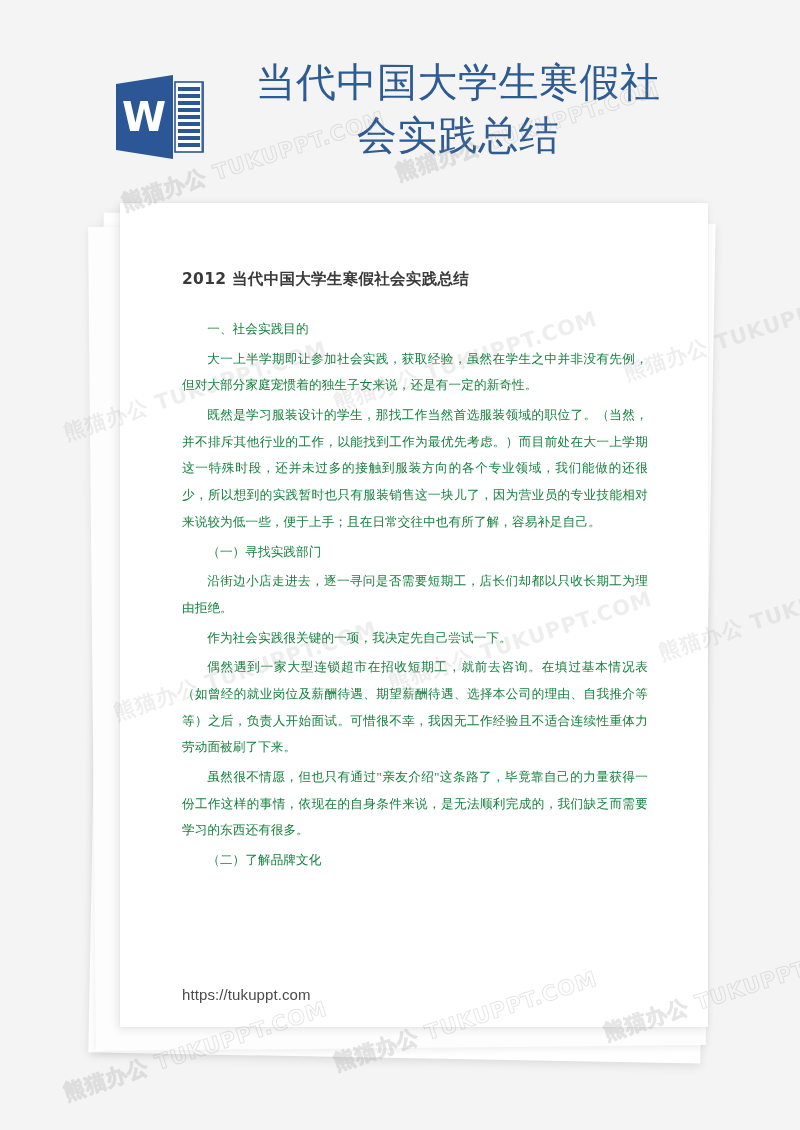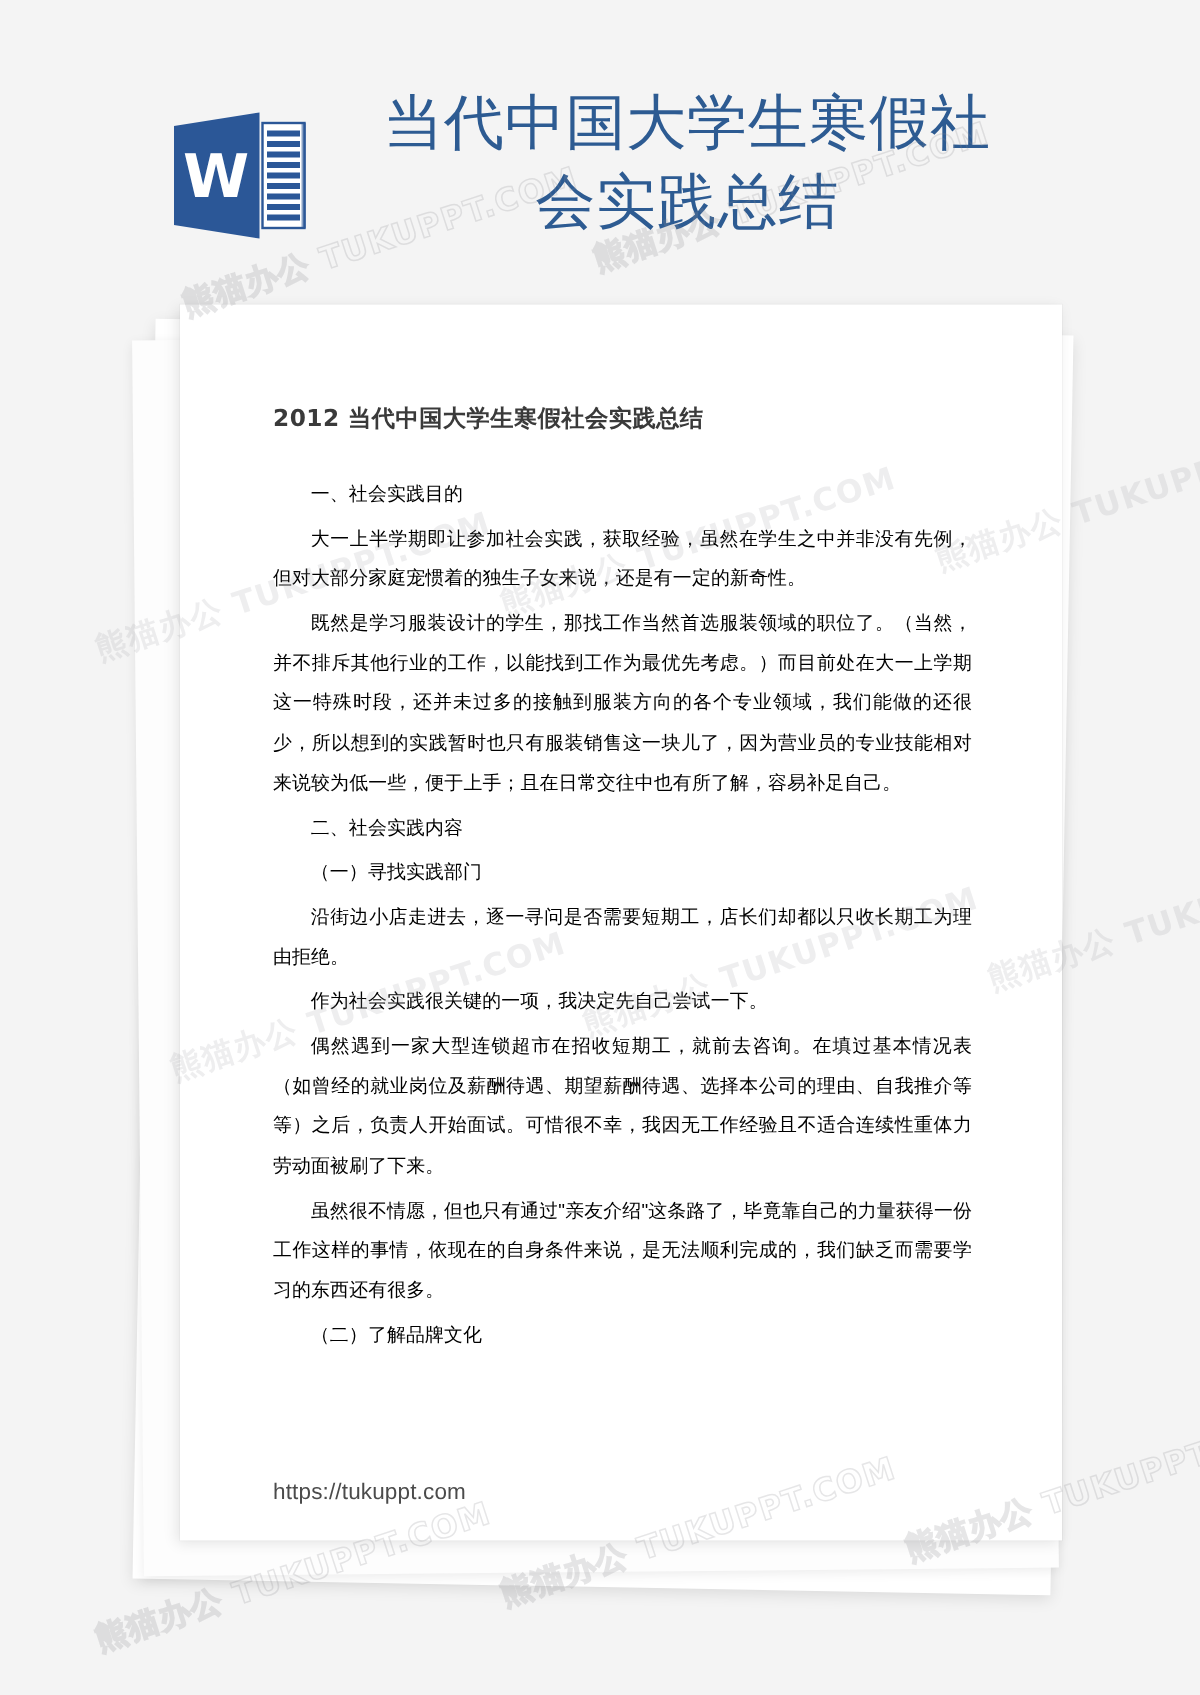--- a/index.html
+++ b/index.html
@@ -110,24 +110,24 @@
     font-family: "DejaVu Sans", "Liberation Sans", sans-serif;
     font-size: 15.5px;
     font-weight: bold;
     color: #3a3a3a;
     letter-spacing: 0.3px;
     margin-bottom: 26px;
     white-space: nowrap;
   }
 
   .doc-p {
-    font-family: Liberation Sans, sans-serif;
+    font-family: Liberation Serif, serif;
     font-size: 12.6px;
     line-height: 2.12;
-    color: #000000;
+    color: #15803d;
     text-align: justify;
     text-justify: inter-ideograph;
     margin-bottom: 3px;
     letter-spacing: 0.1px;
   }
 
   .doc-p.indent1 { text-indent: 2em; }
   .doc-p.indent-sec { text-indent: 2em; }
 
   .footer-url {
@@ -177,21 +177,20 @@
   <div class="sheet-mid"></div>
 
   <div class="sheet-front">
     <div class="doc-body">
 
       <div class="doc-heading">2012 当代中国大学生寒假社会实践总结</div>
 
       <div class="doc-p indent1">一、社会实践目的</div>
       <div class="doc-p indent1">大一上半学期即让参加社会实践，获取经验，虽然在学生之中并非没有先例，但对大部分家庭宠惯着的独生子女来说，还是有一定的新奇性。</div>
       <div class="doc-p indent1">既然是学习服装设计的学生，那找工作当然首选服装领域的职位了。（当然，并不排斥其他行业的工作，以能找到工作为最优先考虑。）而目前处在大一上学期这一特殊时段，还并未过多的接触到服装方向的各个专业领域，我们能做的还很少，所以想到的实践暂时也只有服装销售这一块儿了，因为营业员的专业技能相对来说较为低一些，便于上手；且在日常交往中也有所了解，容易补足自己。</div>
-      <div class="doc-p indent1">二、社会实践内容</div>
       <div class="doc-p indent-sec">（一）寻找实践部门</div>
       <div class="doc-p indent1">沿街边小店走进去，逐一寻问是否需要短期工，店长们却都以只收长期工为理由拒绝。</div>
       <div class="doc-p indent1">作为社会实践很关键的一项，我决定先自己尝试一下。</div>
       <div class="doc-p indent1">偶然遇到一家大型连锁超市在招收短期工，就前去咨询。在填过基本情况表（如曾经的就业岗位及薪酬待遇、期望薪酬待遇、选择本公司的理由、自我推介等等）之后，负责人开始面试。可惜很不幸，我因无工作经验且不适合连续性重体力劳动面被刷了下来。</div>
       <div class="doc-p indent1">虽然很不情愿，但也只有通过"亲友介绍"这条路了，毕竟靠自己的力量获得一份工作这样的事情，依现在的自身条件来说，是无法顺利完成的，我们缺乏而需要学习的东西还有很多。</div>
       <div class="doc-p indent-sec">（二）了解品牌文化</div>
 
     </div>
 
     <div class="footer-url">https://tukuppt.com</div>

